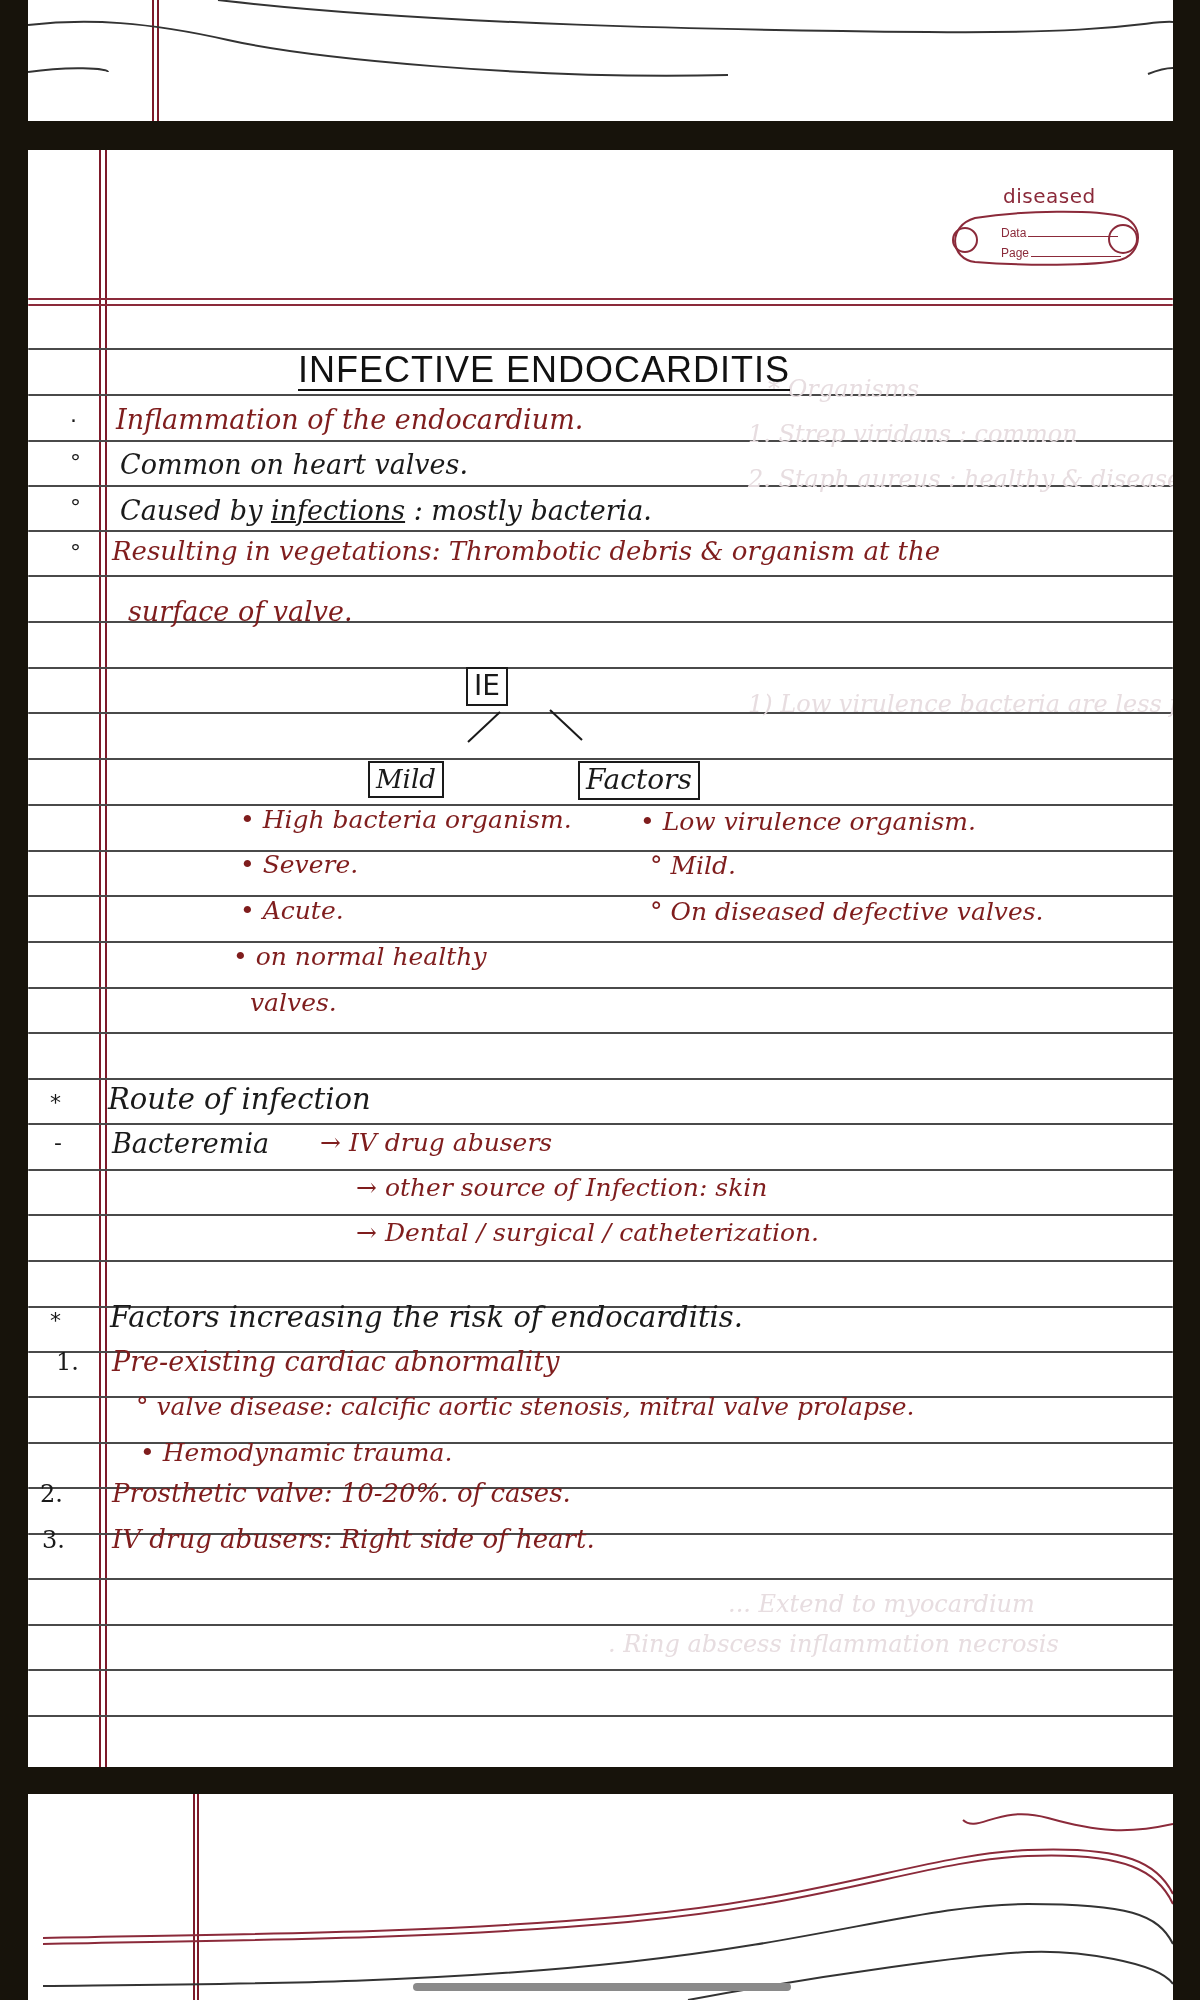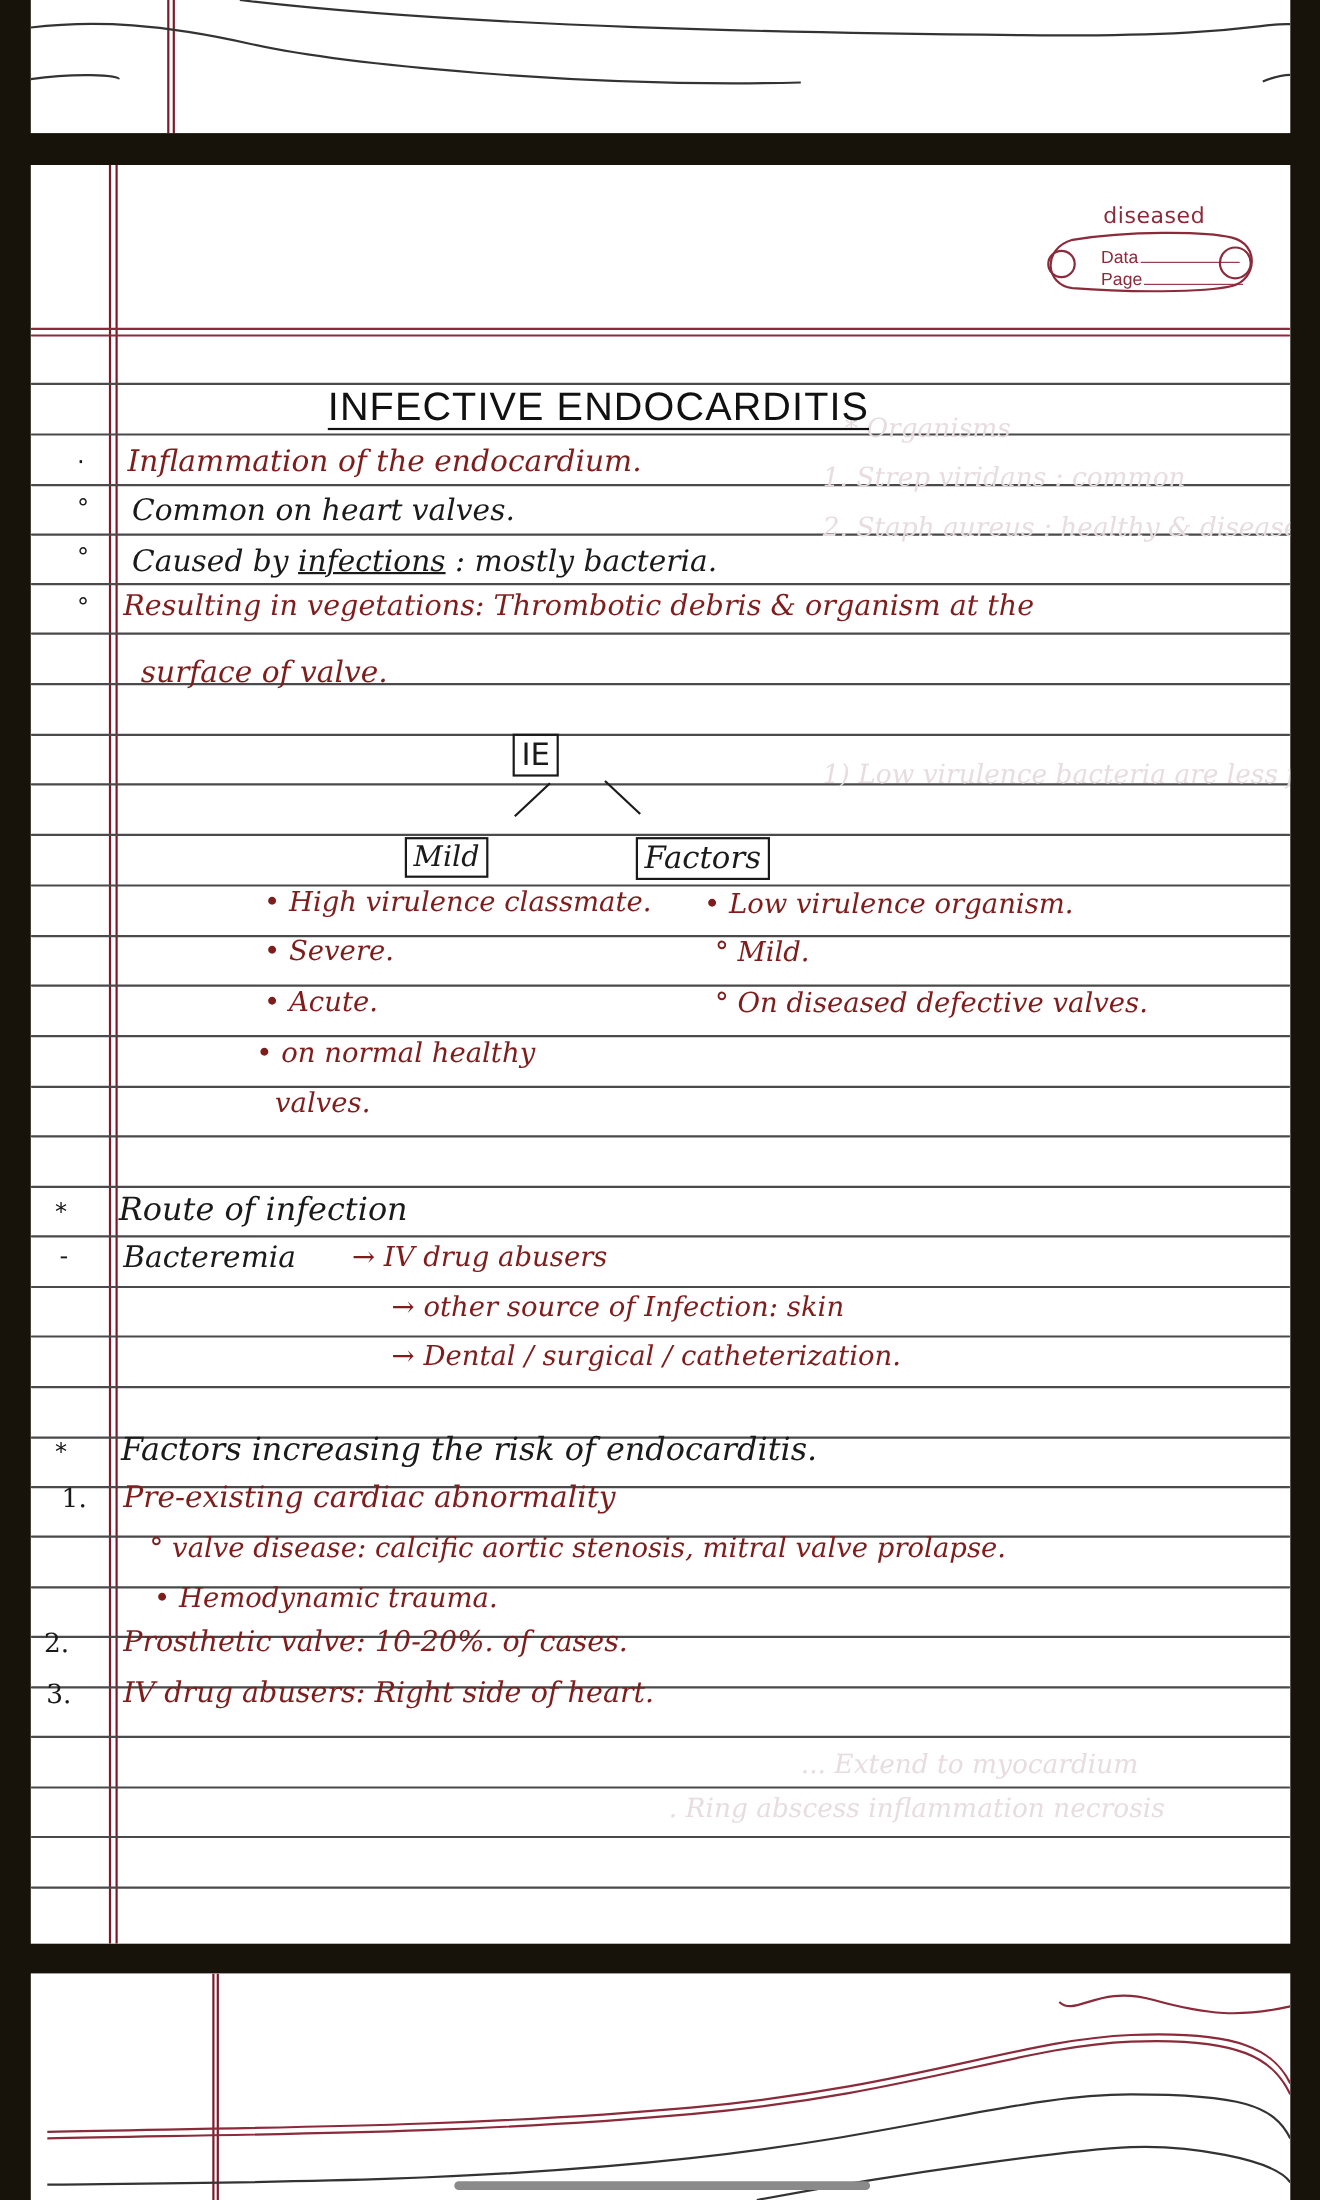--- a/index.html
+++ b/index.html
@@ -33,21 +33,21 @@
     .brand {
       position: absolute; left: 917px; top: 34px; width: 200px; height: 90px;
       color: #8b2a3a;
     }
     .brand-name {
       position: absolute; left: 58px; top: 0; font-size: 20px;
       font-family: "DejaVu Sans", sans-serif; letter-spacing: 0.5px;
     }
     .brand svg { position: absolute; left: 0; top: 20px; }
     .brand-field {
-      position: absolute; left: 56px; font-size: 16px;
+      position: absolute; left: 56px; font-size: 12px;
       font-family: "Liberation Sans", sans-serif;
     }
     .brand-field .line {
       display: inline-block; width: 90px; border-bottom: 1.5px solid #8b2a3a;
       margin-left: 2px; vertical-align: baseline;
     }
 
     
     .hw {
       position: absolute;
@@ -185,21 +185,21 @@
   <div>
     <div class="boxed box-ie" style="left:438px;top:517px;">IE</div>
     <svg width="200" height="60" style="position:absolute;left:430px;top:550px;">
       <line x1="42" y1="12" x2="10" y2="42" stroke="#1a1a1a" stroke-width="2"></line>
       <line x1="92" y1="10" x2="124" y2="40" stroke="#1a1a1a" stroke-width="2"></line>
     </svg>
     <div class="boxed" style="left:340px;top:611px;font-size:26px;">Mild</div>
     <div class="boxed" style="left:550px;top:611px;">Factors</div>
 
     <div>
-      <span class="hw" style="left:212px;top:657px;font-size:25px;">• High virulence classmate.</span>
+      <span class="hw" style="left:212px;top:657px;font-size:25px;">• High bacteria organism.</span>
       <span class="hw" style="left:212px;top:702px;font-size:25px;">• Severe.</span>
       <span class="hw" style="left:212px;top:748px;font-size:25px;">• Acute.</span>
       <span class="hw" style="left:205px;top:794px;font-size:25px;">• on normal healthy</span>
       <span class="hw" style="left:222px;top:840px;font-size:25px;">valves.</span>
     </div>
     <div>
       <span class="hw" style="left:612px;top:659px;font-size:25px;">• Low virulence organism.</span>
       <span class="hw" style="left:622px;top:703px;font-size:25px;">° Mild.</span>
       <span class="hw" style="left:622px;top:749px;font-size:25px;">° On diseased defective valves.</span>
     </div>

